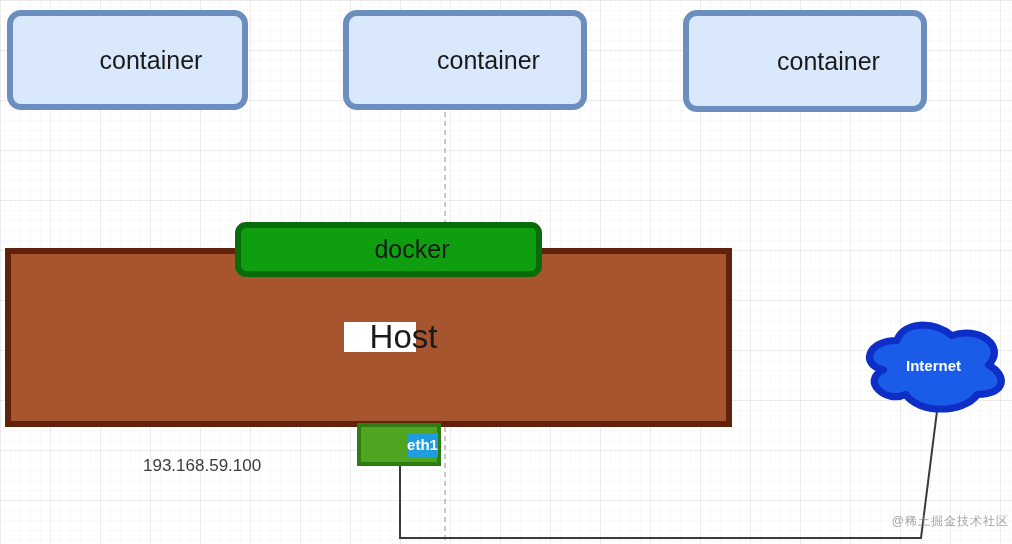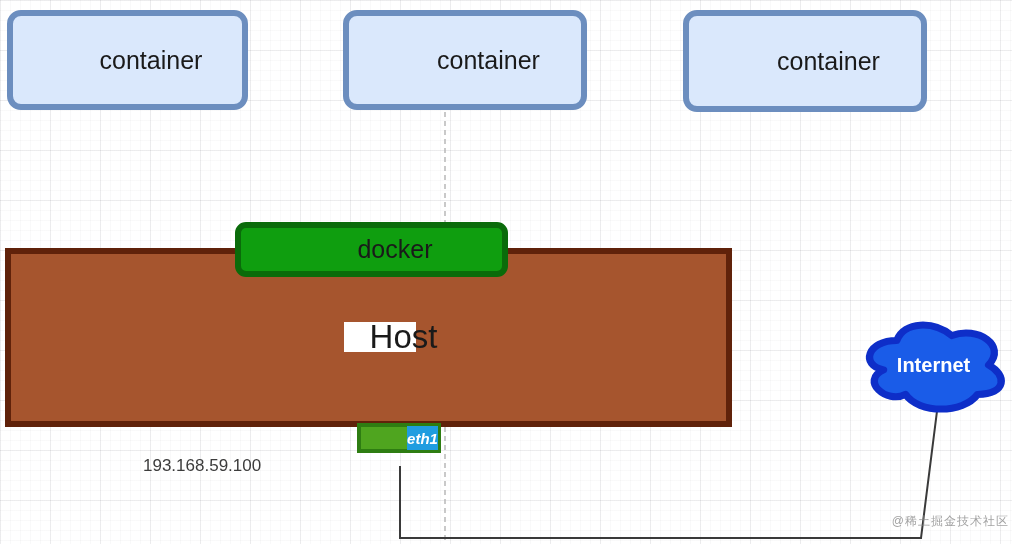--- a/index.html
+++ b/index.html
@@ -43,35 +43,34 @@
   }
   .host-label {
     left: 344px; top: 322px; width: 72px; height: 30px;
     z-index: 3;
     background: #ffffff;
     font-size: 33px;
     color: var(--label-color, #1a1a1a);
   }
 
   .docker-box {
-    left: 235px; top: 222px; width: 273px; height: 55px;
+    left: 235px; top: 222px; width: 307px; height: 55px;
     z-index: 3;
     background: var(--docker-fill, #0f9e0f);
     border: 6px solid var(--docker-border, #0a6b0a);
     border-radius: 11px;
     font-size: 25px;
     color: var(--label-color, #1a1a1a);
   }
 
   .eth1-outer {
-    left: 357px; top: 423px; width: 84px; height: 30px;
+    left: 357px; top: 423px; width: 84px; height: 43px;
     z-index: 3;
     background: var(--eth1-outer-fill, #4fa51f);
     border: 4px solid var(--eth1-outer-border, #2e7d12);
-    font-style: italic;
   }
   .eth1-inner {
     width: 52px; height: 24px;
     display: flex; align-items: center; justify-content: center;
     background: var(--eth1-inner-fill, #1f9de0);
     color: #ffffff;
     font-weight: bold;
     font-size: 15px;
   }
 
@@ -81,21 +80,21 @@
     font-size: 17px;
     color: var(--ip-color, #3c3c3c);
   }
 
   .cloud-wrap { left: 860px; top: 316px; width: 147px; height: 98px; z-index: 2; }
   .cloud-wrap svg { width: 100%; height: 100%; overflow: visible; }
   .internet-label {
     left: 860px; top: 316px; width: 147px; height: 98px;
     z-index: 3;
     display: flex; align-items: center; justify-content: center;
-    color: #ffffff; font-weight: bold; font-size: 20px;
+    color: #ffffff; font-weight: bold; font-size: 15px;
     pointer-events: none;
   }
 
   .watermark {
     right: 3px; top: 513px;
     z-index: 4;
     font-size: 12px;
     letter-spacing: 1px;
     color: var(--watermark-color, #8c8c8c);
     opacity: 0.8;

